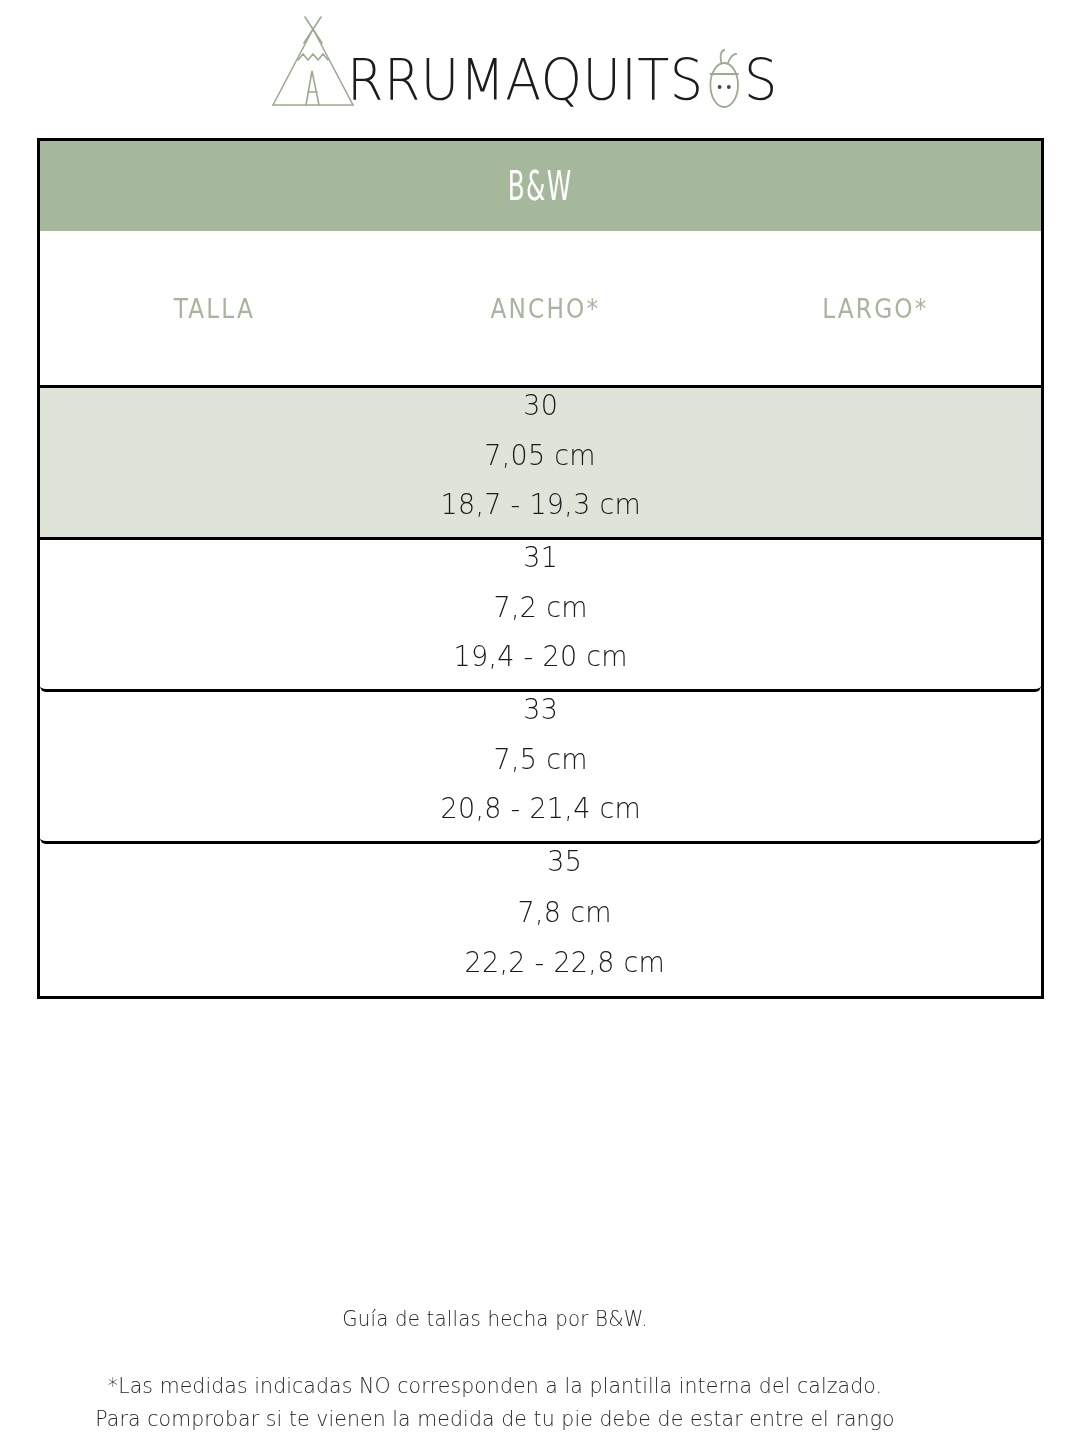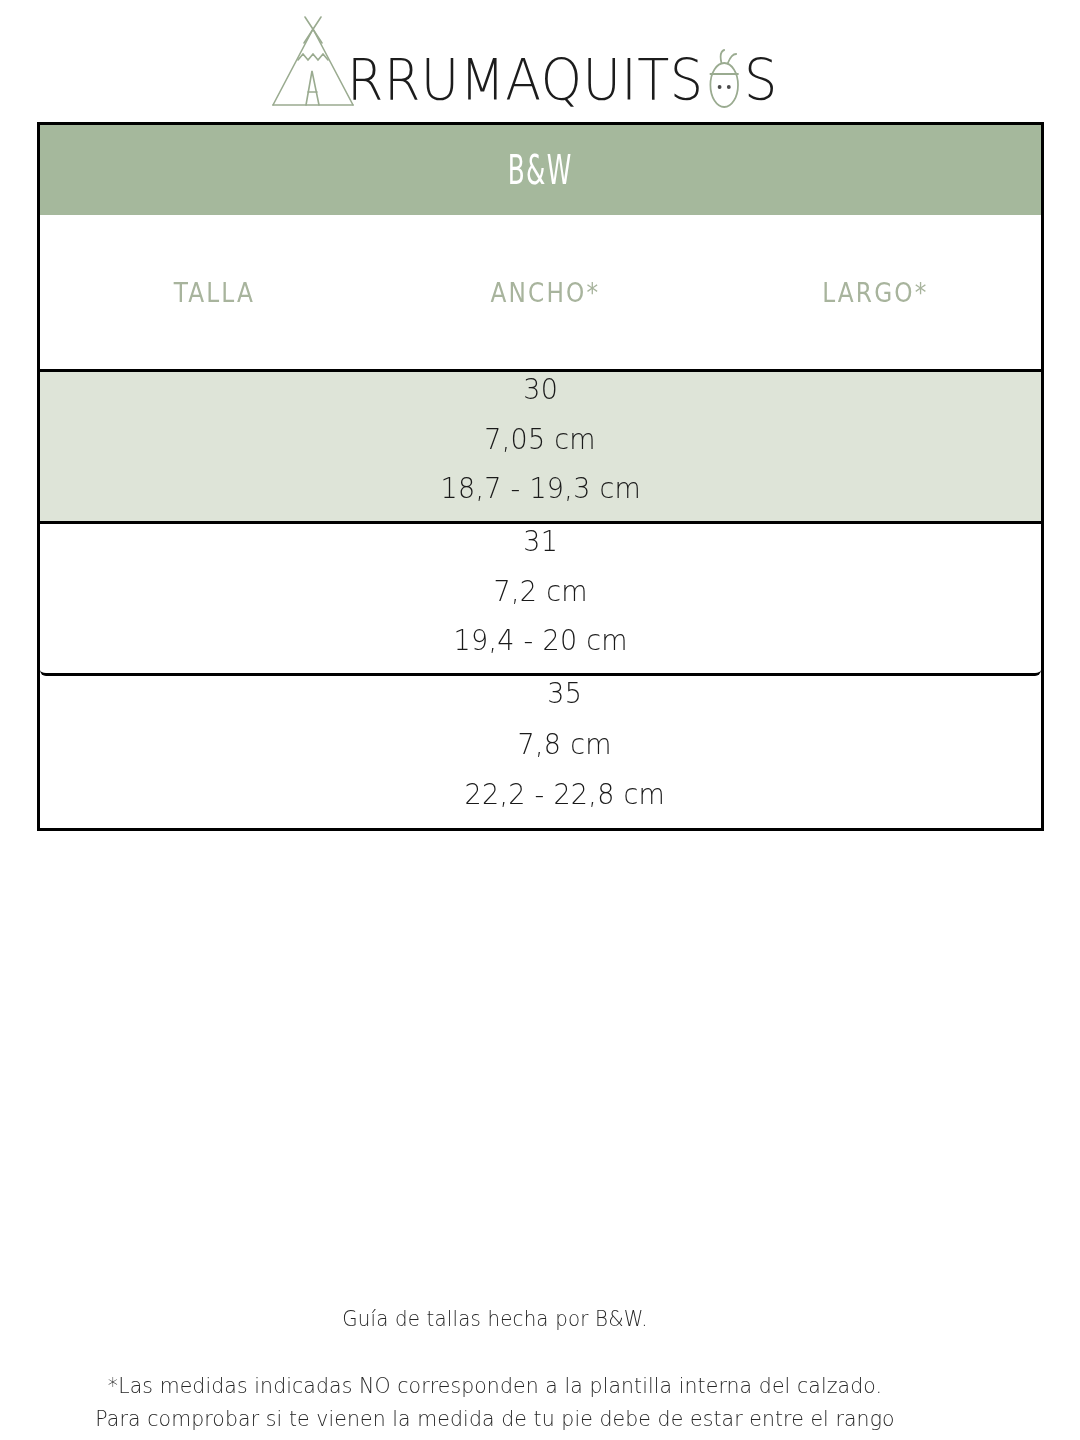--- a/index.html
+++ b/index.html
@@ -61,21 +61,21 @@
     height: 62px;
     display: inline-block;
     vertical-align: bottom;
     margin: 0 -1px -2px -1px;
   }
 
   
   .table-wrap {
     position: absolute;
     left: 37px;
-    top: 122px;
+    top: 138px;
     width: 1007px;
     border: 3px solid #000000;
     background: #ffffff;
   }
 
   .brand-band {
     background: #a5b89c;
     height: 90px;
     display: flex;
     align-items: center;
@@ -220,20 +220,25 @@
     <div class="data-cell">18,7 - 19,3 cm</div>
   </div>
 
   <div class="data-row plain">
     <div class="data-cell">31</div>
     <div class="data-cell">7,2 cm</div>
     <div class="data-cell">19,4 - 20 cm</div>
   </div>
 
 
+  <div class="data-row plain">
+    <div class="data-cell">33</div>
+    <div class="data-cell">7,5 cm</div>
+    <div class="data-cell">20,8 - 21,4 cm</div>
+  </div>
 
 
   <div class="data-row plain">
     <div class="data-cell">35</div>
     <div class="data-cell">7,8 cm</div>
     <div class="data-cell">22,2 - 22,8 cm</div>
   </div>
 
 </div>
 

